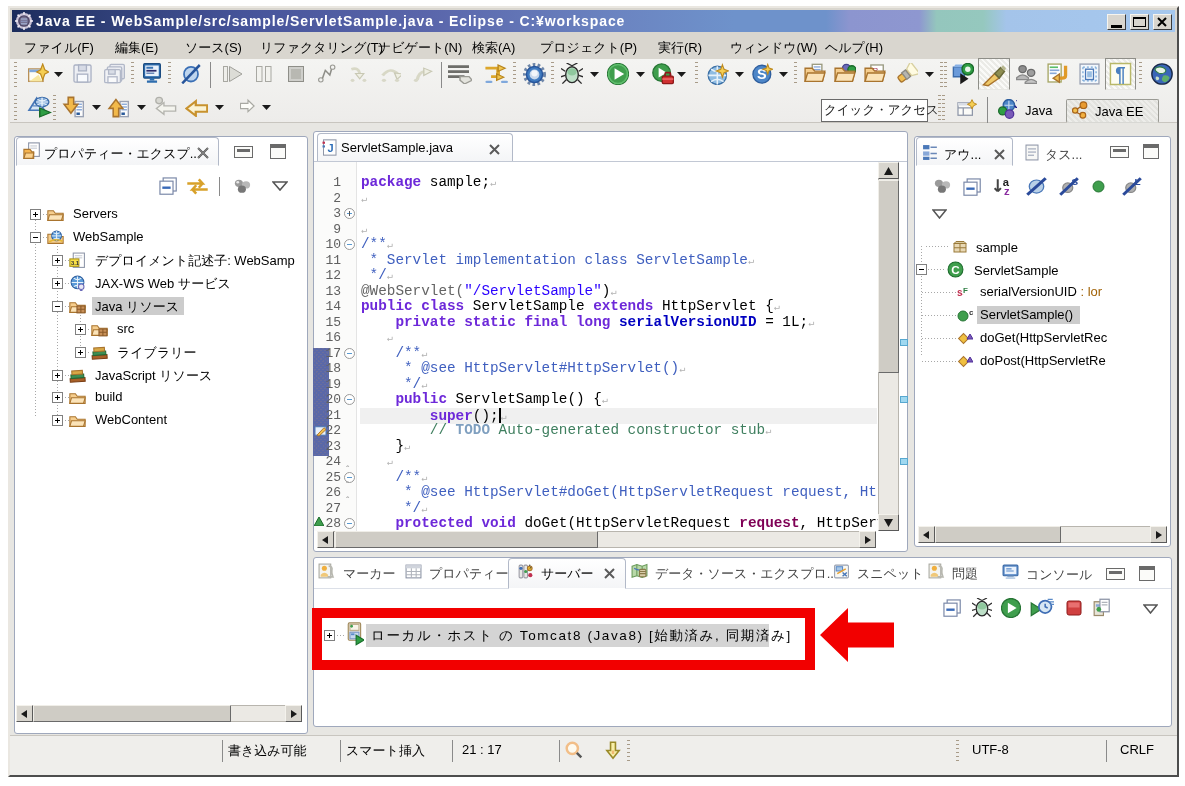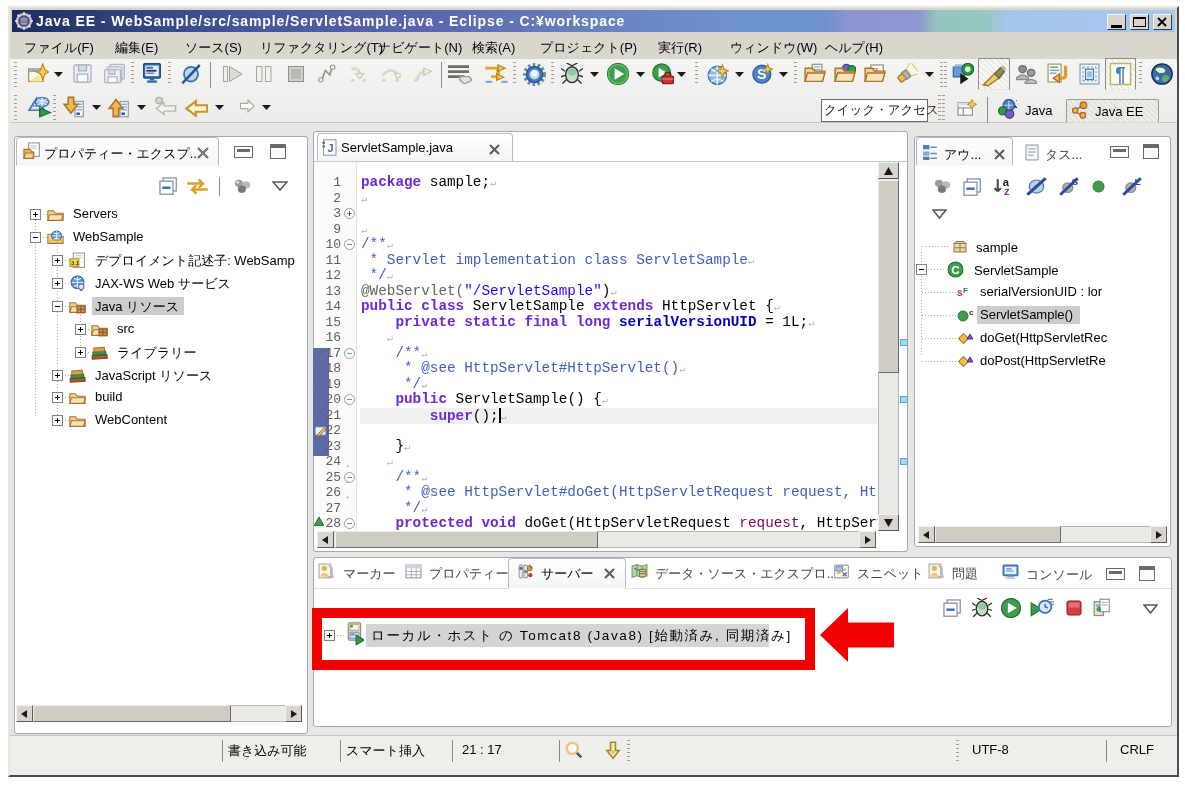--- a/index.html
+++ b/index.html
@@ -721,34 +721,35 @@
 <div class="lnum" style="left:2px;top:199.0px">18</div>
 <div class="mono" style="left:48px;top:199.0px">    <span class="cm"> * @see HttpServlet#HttpServlet()<span class="ret">↵</span></span></div>
 <div class="lnum" style="left:2px;top:214.5px">19</div>
 <div class="mono" style="left:48px;top:214.5px">    <span class="cm"> */<span class="ret">↵</span></span></div>
 <div class="lnum" style="left:2px;top:230.0px">20</div>
 <div class="fold " style="left:31px;top:232.0px"></div>
 <div class="mono" style="left:48px;top:230.0px">    <span class="kw">public</span> ServletSample() {<span class="ret">↵</span></div>
 <div class="lnum" style="left:2px;top:245.5px">21</div>
 <div class="mono" style="left:48px;top:245.5px">        <span class="kw">super</span>();<span style="display:inline-block;width:2px;height:15px;background:#000;vertical-align:-3px"></span><span class="ret">↵</span></div>
 <div class="lnum" style="left:2px;top:261.0px">22</div>
+<div class="mono" style="left:48px;top:261.0px">        <span class="lc">// <span class="td">TODO</span> Auto-generated constructor stub<span class="ret">↵</span></span></div>
 <div class="lnum" style="left:2px;top:276.5px">23</div>
 <div class="mono" style="left:48px;top:276.5px">    }<span class="ret">↵</span></div>
 <div class="lnum" style="left:2px;top:292.0px">24</div>
 <div class="mono" style="left:48px;top:292.0px">   <span class="ret">↵</span></div>
 <div class="lnum" style="left:2px;top:307.5px">25</div>
 <div class="fold " style="left:31px;top:309.5px"></div>
 <div class="mono" style="left:48px;top:307.5px">    <span class="cm">/**<span class="ret">↵</span></span></div>
 <div class="lnum" style="left:2px;top:323.0px">26</div>
 <div class="mono" style="left:48px;top:323.0px">    <span class="cm"> * @see HttpServlet#doGet(HttpServletRequest request, HttpSe</span></div>
 <div class="lnum" style="left:2px;top:338.5px">27</div>
 <div class="mono" style="left:48px;top:338.5px">    <span class="cm"> */<span class="ret">↵</span></span></div>
 <div class="lnum" style="left:2px;top:354.0px">28</div>
 <div class="fold " style="left:31px;top:356.0px"></div>
-<div class="mono" style="left:48px;top:354.0px">    <span class="kw">protected void</span> doGet(HttpServletRequest <span style="color:#7F0055;font-weight:normal">request</span>, HttpServl</div>
+<div class="mono" style="left:48px;top:354.0px">    <span class="kw">protected void</span> doGet(HttpServletRequest <span style="color:#7F0055;font-weight:bold">request</span>, HttpServl</div>
 </div>
 <div class="a" style="left:314px;top:424px;width:13px;height:13px">
     <svg width="13" height="13" viewBox="0 0 13 14" preserveAspectRatio="none">
       <rect x="1" y="3" width="11" height="9" fill="#E8F0FA" stroke="#4A78B8"></rect>
       <path d="M3 12 L10 4 L12 6 L5 13 Z" fill="#F2C050" stroke="#A9742E"></path>
     </svg>
   </div>
 <div class="a" style="left:314px;top:517px;width:10px;height:9px">
     <svg width="10" height="9" viewBox="0 0 10 9" preserveAspectRatio="none">
       <polygon points="5,0 10,9 0,9" fill="#3F9E4D" stroke="#1A6A2A"></polygon>
@@ -888,21 +889,21 @@
   </div>
 <div class="t13" style="left:974px;top:263px">ServletSample</div>
 <div class="a" style="left:922px;top:292px;width:34px;height:1px;background:repeating-linear-gradient(to right,#A8A8A8 0 1px,transparent 1px 3px)"></div>
 <div class="a" style="left:957px;top:285px;width:16px;height:15px">
     <svg width="16" height="15" viewBox="0 0 16 15" preserveAspectRatio="none">
       <text x="0" y="11" font-size="10" font-weight="bold" fill="#C03050">s</text>
       <text x="6" y="8" font-size="8" font-weight="bold" fill="#2F7E44">F</text>
       <text x="5" y="15" font-size="7" fill="#C03050">˙</text>
     </svg>
   </div>
-<div class="t13" style="left:980px;top:284px">serialVersionUID <span style="color:#000000">: lor</span></div>
+<div class="t13" style="left:980px;top:284px">serialVersionUID <span style="color:#a16207">: lor</span></div>
 <div class="a" style="left:922px;top:315px;width:34px;height:1px;background:repeating-linear-gradient(to right,#A8A8A8 0 1px,transparent 1px 3px)"></div>
 <div class="a" style="left:957px;top:308px;width:16px;height:15px">
     <svg width="16" height="15" viewBox="0 0 16 15" preserveAspectRatio="none">
       <circle cx="6" cy="8" r="5" fill="#3F9E4D" stroke="#277535"></circle>
       <text x="12" y="7" font-size="8" font-weight="bold" fill="#333">c</text>
     </svg>
   </div>
 <div class="a" style="left:977px;top:306px;width:103px;height:18px;background:#CCC"></div>
 <div class="t13" style="left:980px;top:307px">ServletSample()</div>
 <div class="a" style="left:922px;top:338px;width:34px;height:1px;background:repeating-linear-gradient(to right,#A8A8A8 0 1px,transparent 1px 3px)"></div>

